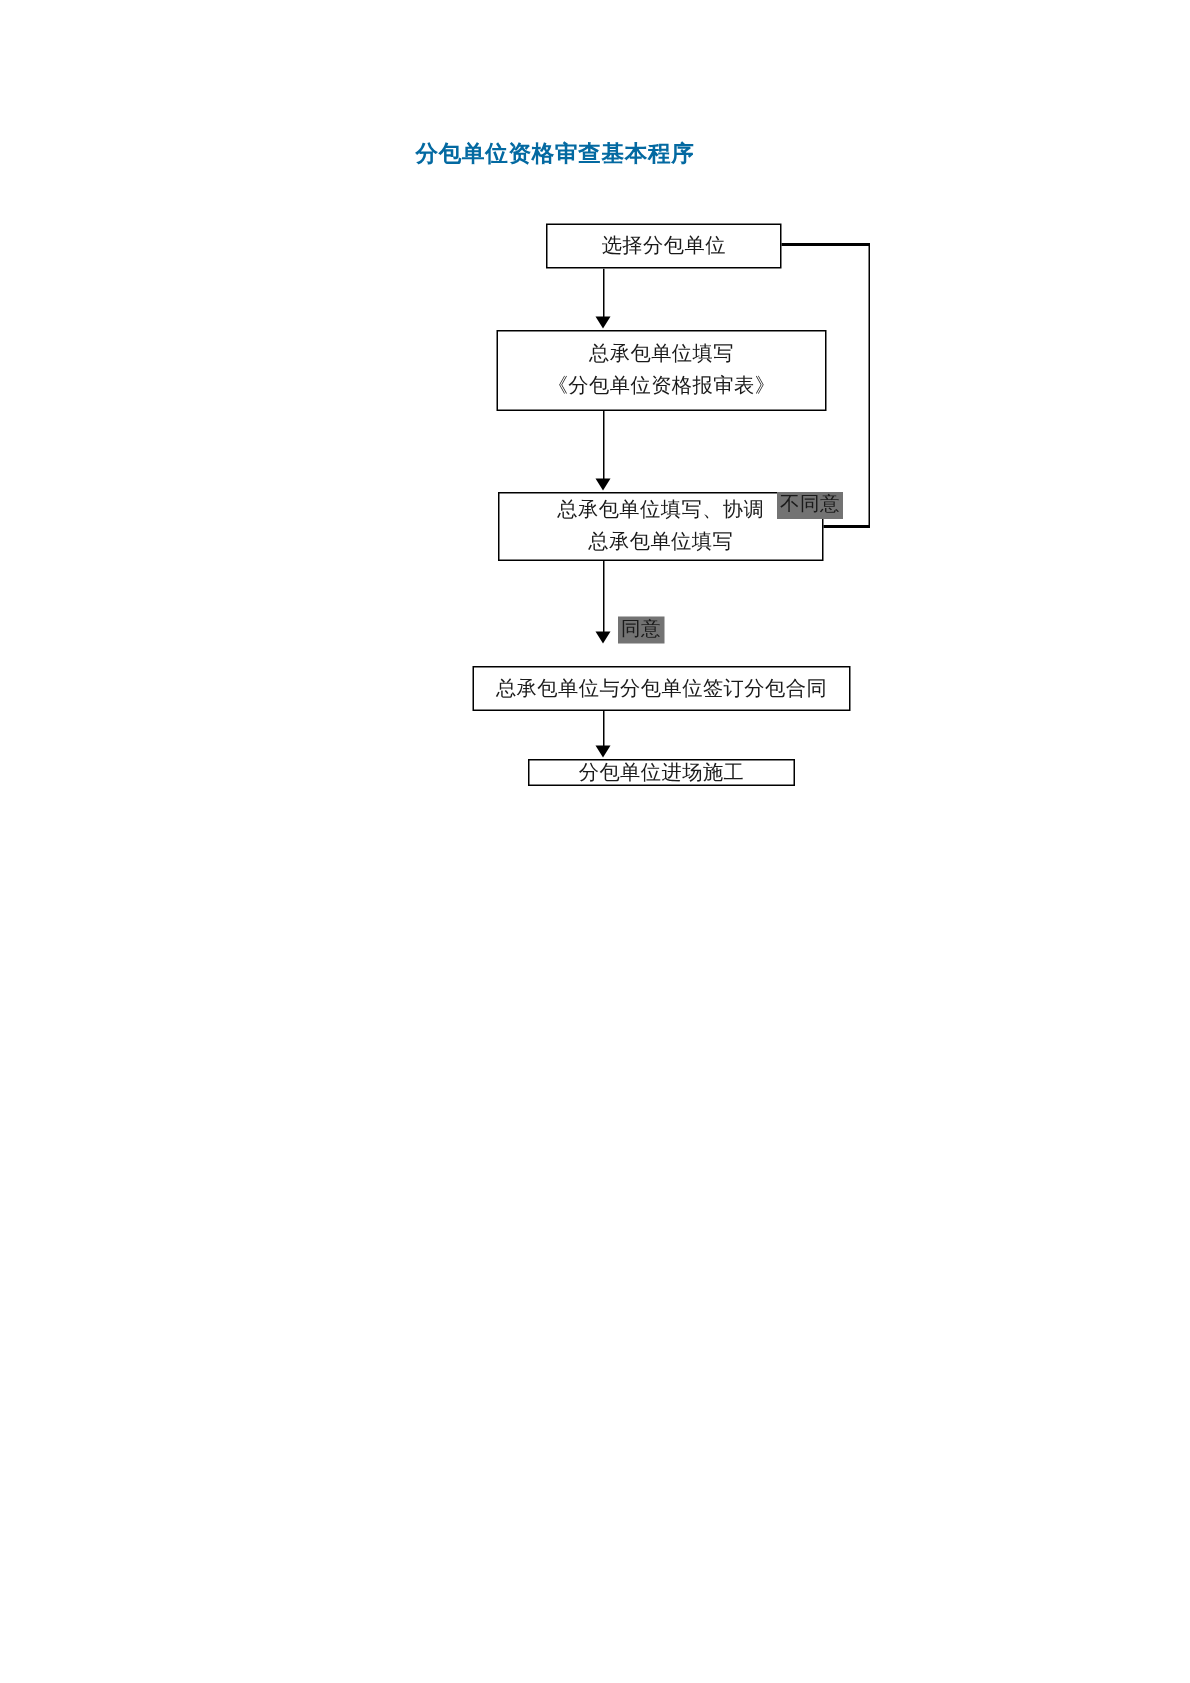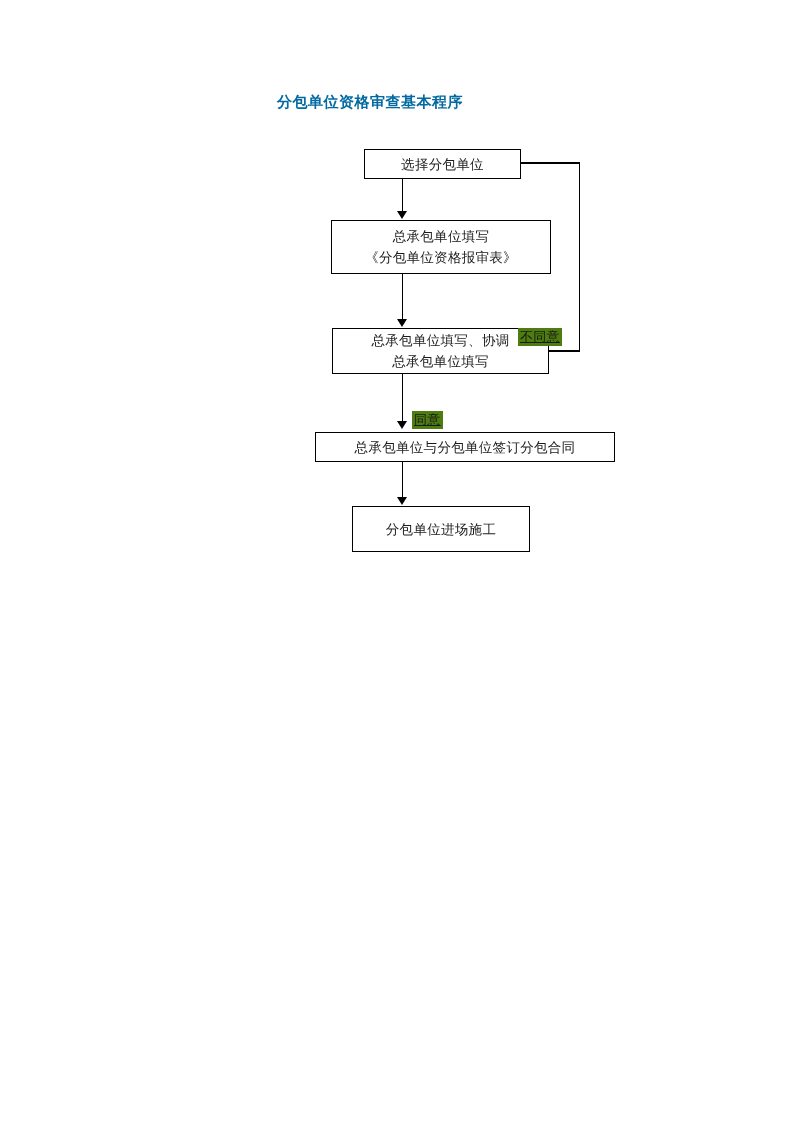--- a/index.html
+++ b/index.html
@@ -85,23 +85,22 @@
     z-index: 2;
   }
   .edge-label {
     position: absolute;
     font-size: 13px;
     line-height: 18px;
     color: #1a1a1a;
     letter-spacing: 0.3px;
     white-space: nowrap;
     z-index: 4;
-    background: #4d7c0f;
+    background: #737373;
     padding: 0 2px;
-    text-decoration: underline;
   }
 </style>
 </head>
 <body>
 
 <div id="page">
 
   <div id="diagram-title">分包单位资格审查基本程序</div>
 
   <div class="node" style="left:324px; top:149px; width:157px; height:30px;">
@@ -129,24 +128,24 @@
   <div class="edge-label" style="left:412px; top:411px;">同意</div>
 
   <div class="hline" style="left:509px; top:350px; width:71px;"></div>
 
   <div class="vline" style="left:578.5px; top:162px; height:189px;"></div>
 
   <div class="hline" style="left:490px; top:162px; width:90px;"></div>
   <div class="arrow-left" style="left:481px; top:158px;"></div>
   <div class="edge-label" style="left:518px; top:328px;">不同意</div>
 
-  <div class="node" style="left:275px; top:432px; width:300px; height:30px;align-items:center;">
+  <div class="node" style="left:275px; top:444px; width:252px; height:30px;align-items:center;">
     <span class="line">总承包单位与分包单位签订分包合同</span>
   </div>
 
   <div class="vline" style="left:401.5px; top:460px; height:38px;"></div>
   <div class="arrow-down" style="left:397px; top:497px;"></div>
 
-  <div class="node" style="left:312px; top:506px; width:178px; height:46px;">
+  <div class="node" style="left:312px; top:506px; width:178px; height:18px;">
     <span class="line">分包单位进场施工</span>
   </div>
 
 </div>
 
 </body></html>

